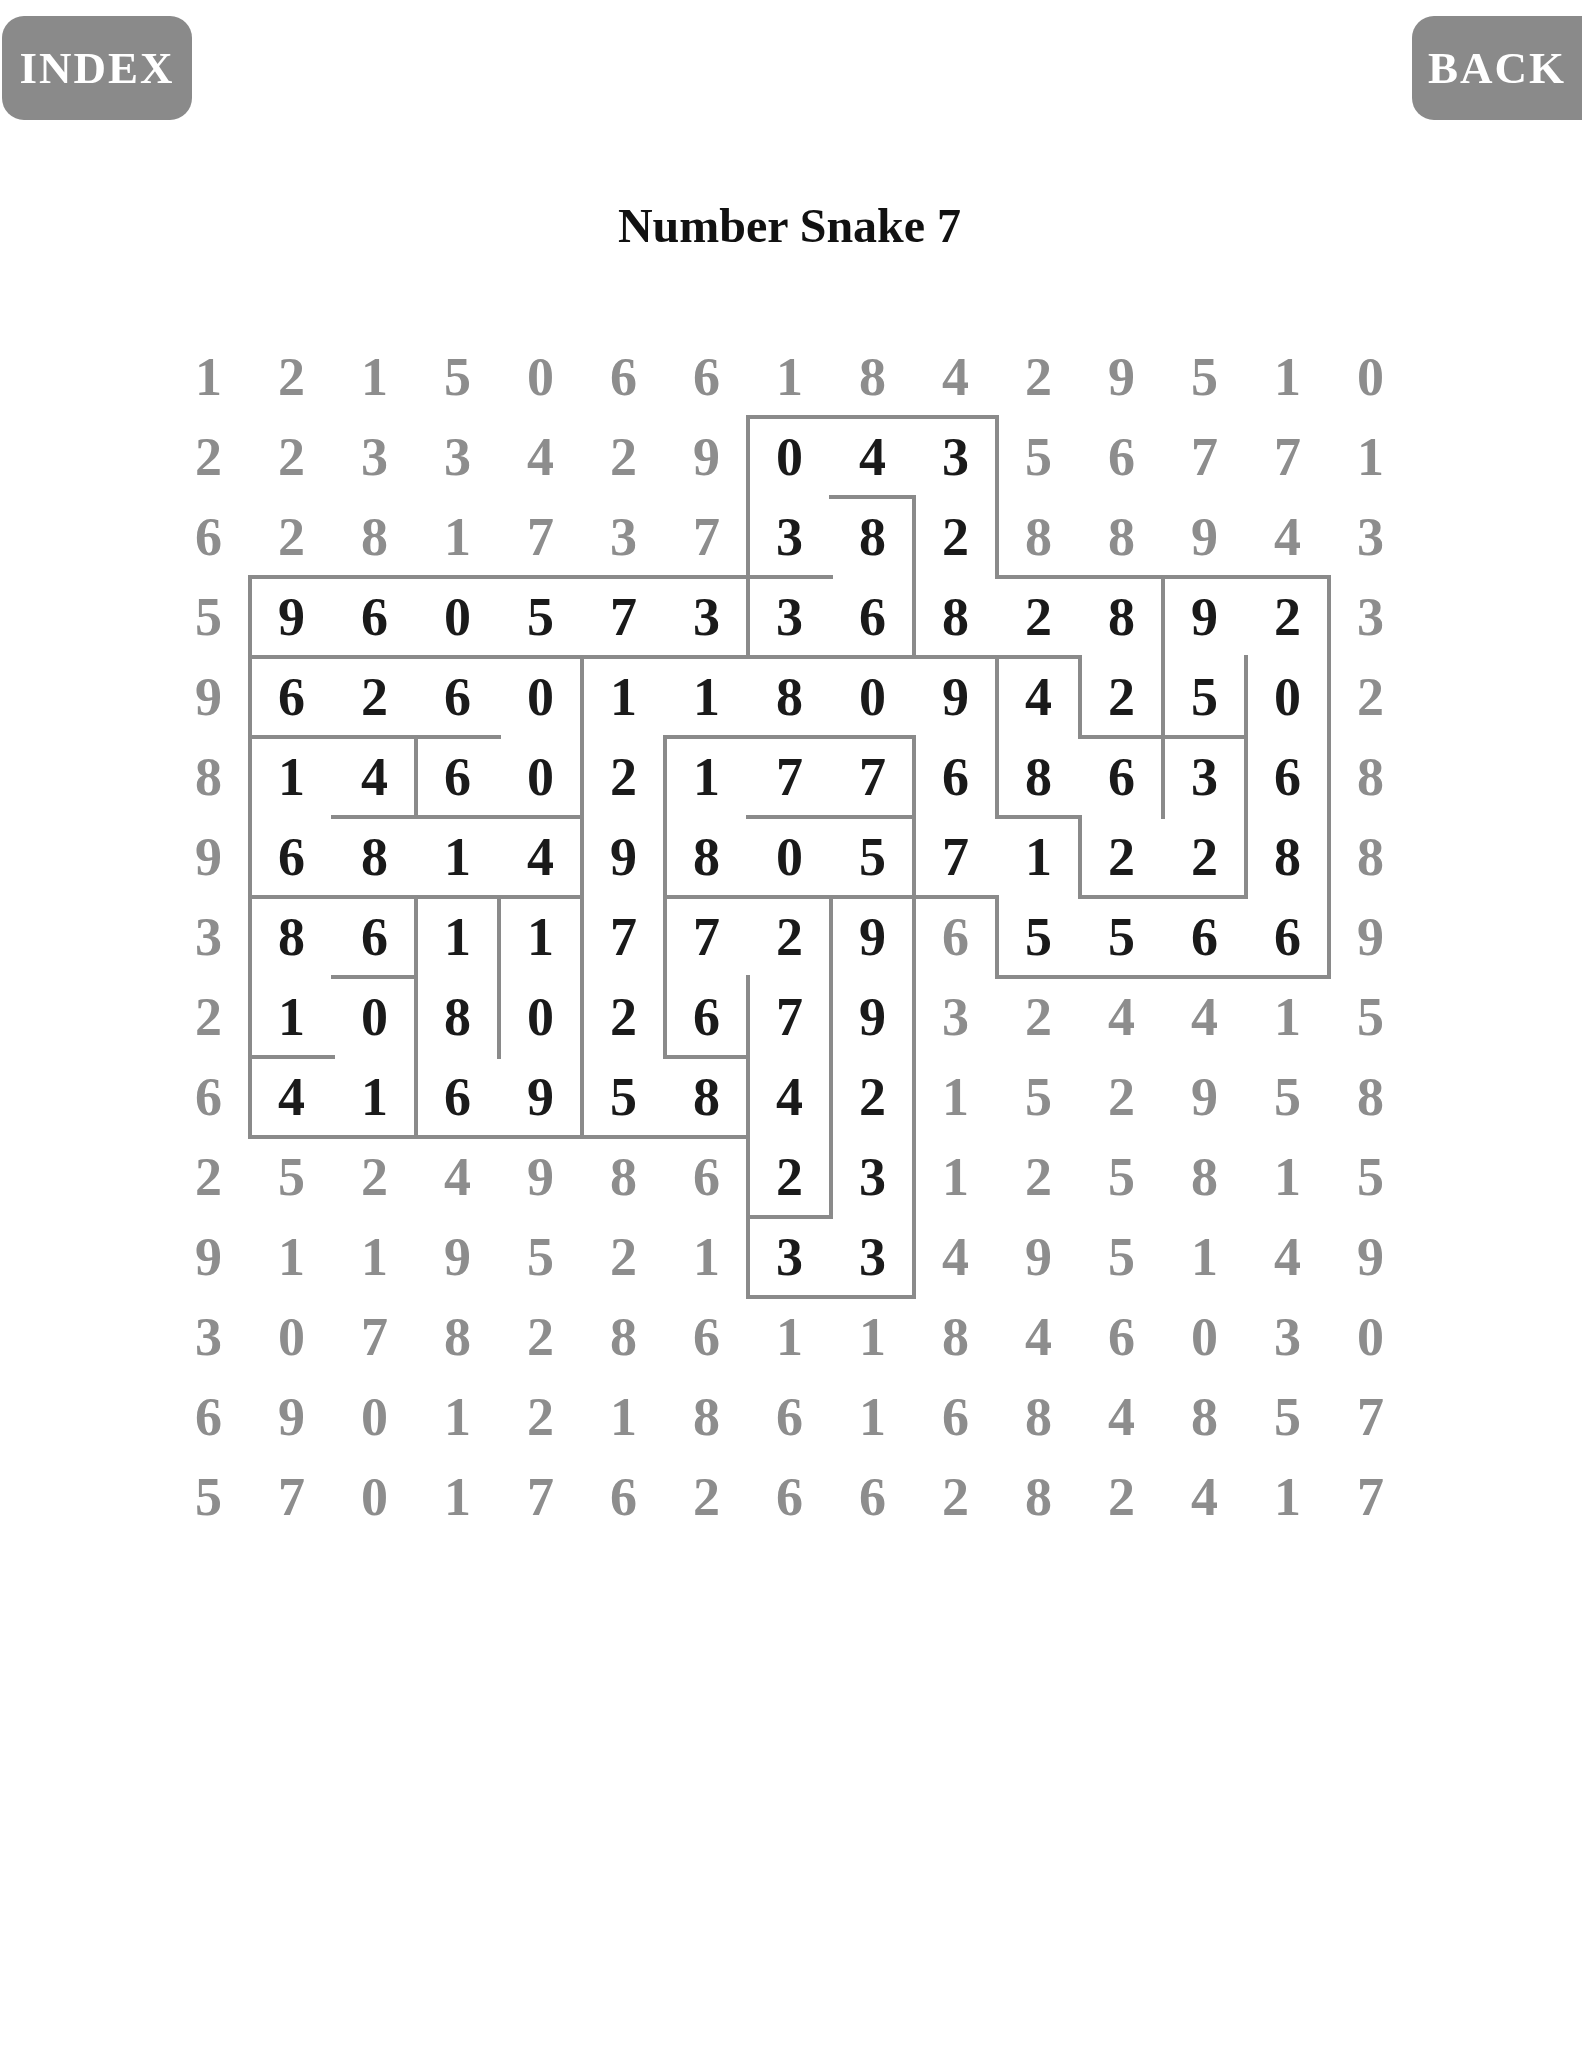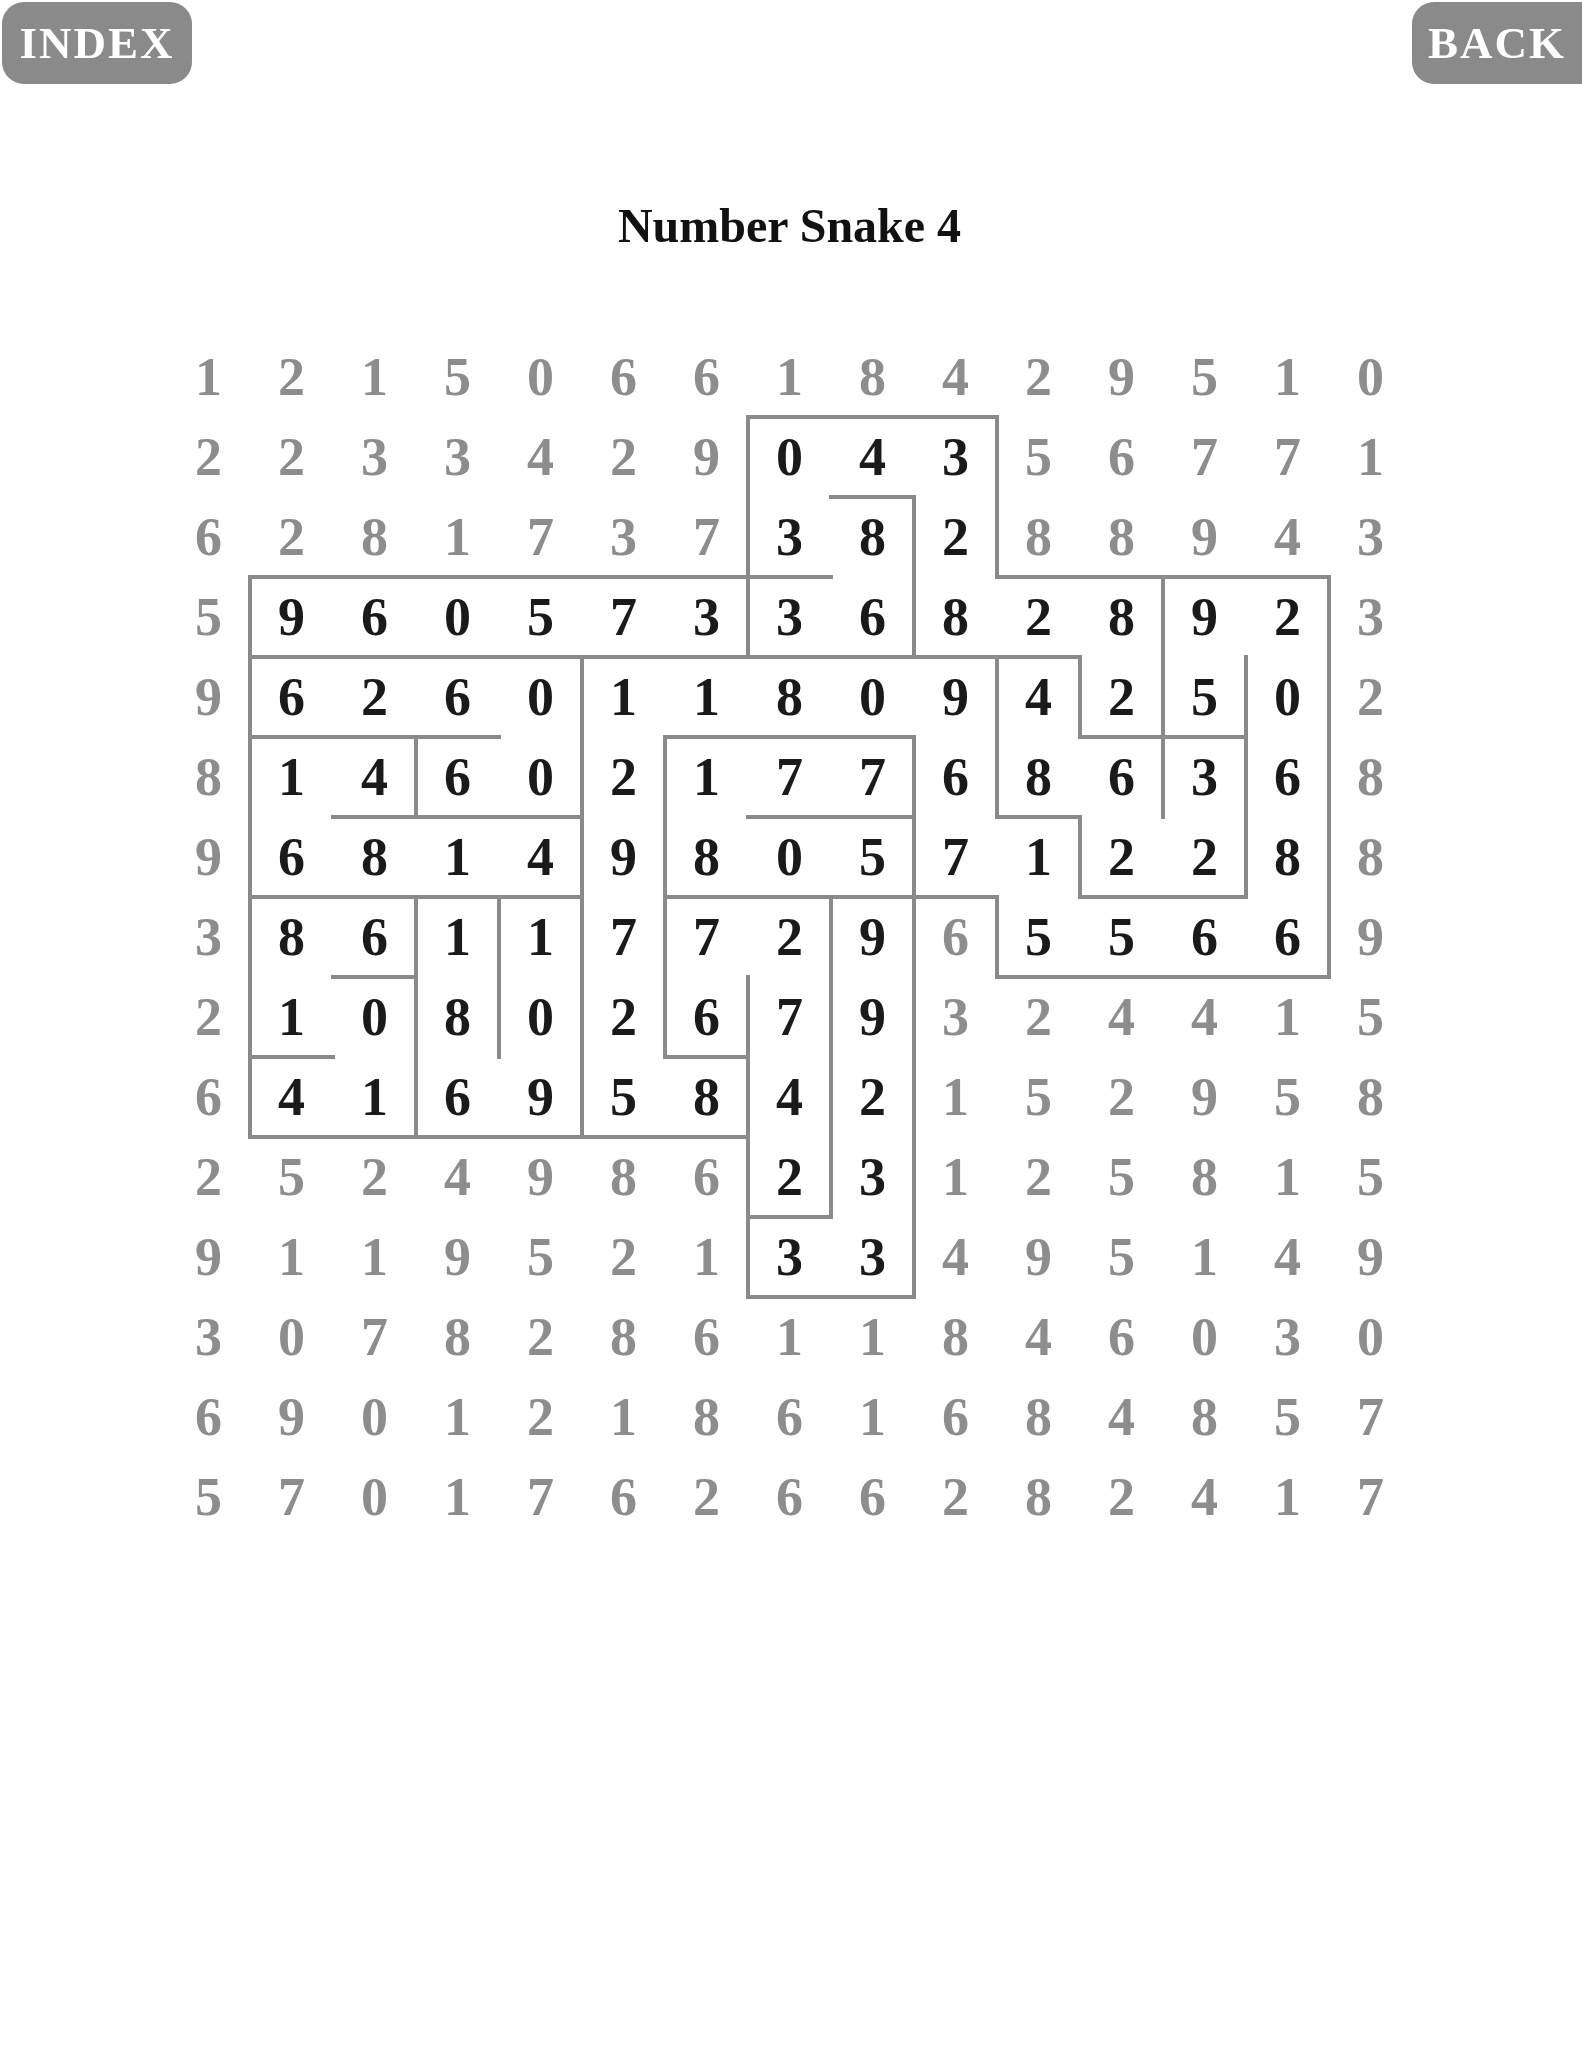--- a/index.html
+++ b/index.html
@@ -14,22 +14,22 @@
   html, body { margin: 0; padding: 0; }
   body {
     width: 1582px; height: 2048px;
     background: var(--bg);
     font-family: "Liberation Serif", "DejaVu Serif", serif;
     position: relative;
     overflow: hidden;
   }
   .nav-btn {
     position: absolute;
-    top: 2px;
-    height: 82px;
+    top: 16px;
+    height: 104px;
     background: var(--btn-bg);
     color: var(--btn-text);
     font-family: "Liberation Serif", "DejaVu Serif", serif;
     font-weight: bold;
     font-size: 45px;
     letter-spacing: 2px;
     display: flex;
     align-items: center;
     justify-content: center;
     border: none;
@@ -69,21 +69,21 @@
   .wall.B { left: -2px; top: 78px;  width: 87px; height: 4px; }
   .wall.L { left: -2px; top: -2px;  width: 4px;  height: 84px; }
   .wall.R { left: 81px; top: -2px;  width: 4px;  height: 84px; }
 </style>
 </head>
 <body>
 
 <button class="nav-btn index">INDEX</button>
 <button class="nav-btn back">BACK</button>
 
-<div class="page-title">Number Snake 4</div>
+<div class="page-title">Number Snake 7</div>
 
 <div class="grid">
     <div class="cell outside" style="left: 0px; top: 0px;">
       <span>1</span>
     </div>
     <div class="cell outside" style="left: 83px; top: 0px;">
       <span>2</span>
     </div>
     <div class="cell outside" style="left: 166px; top: 0px;">
       <span>1</span>

